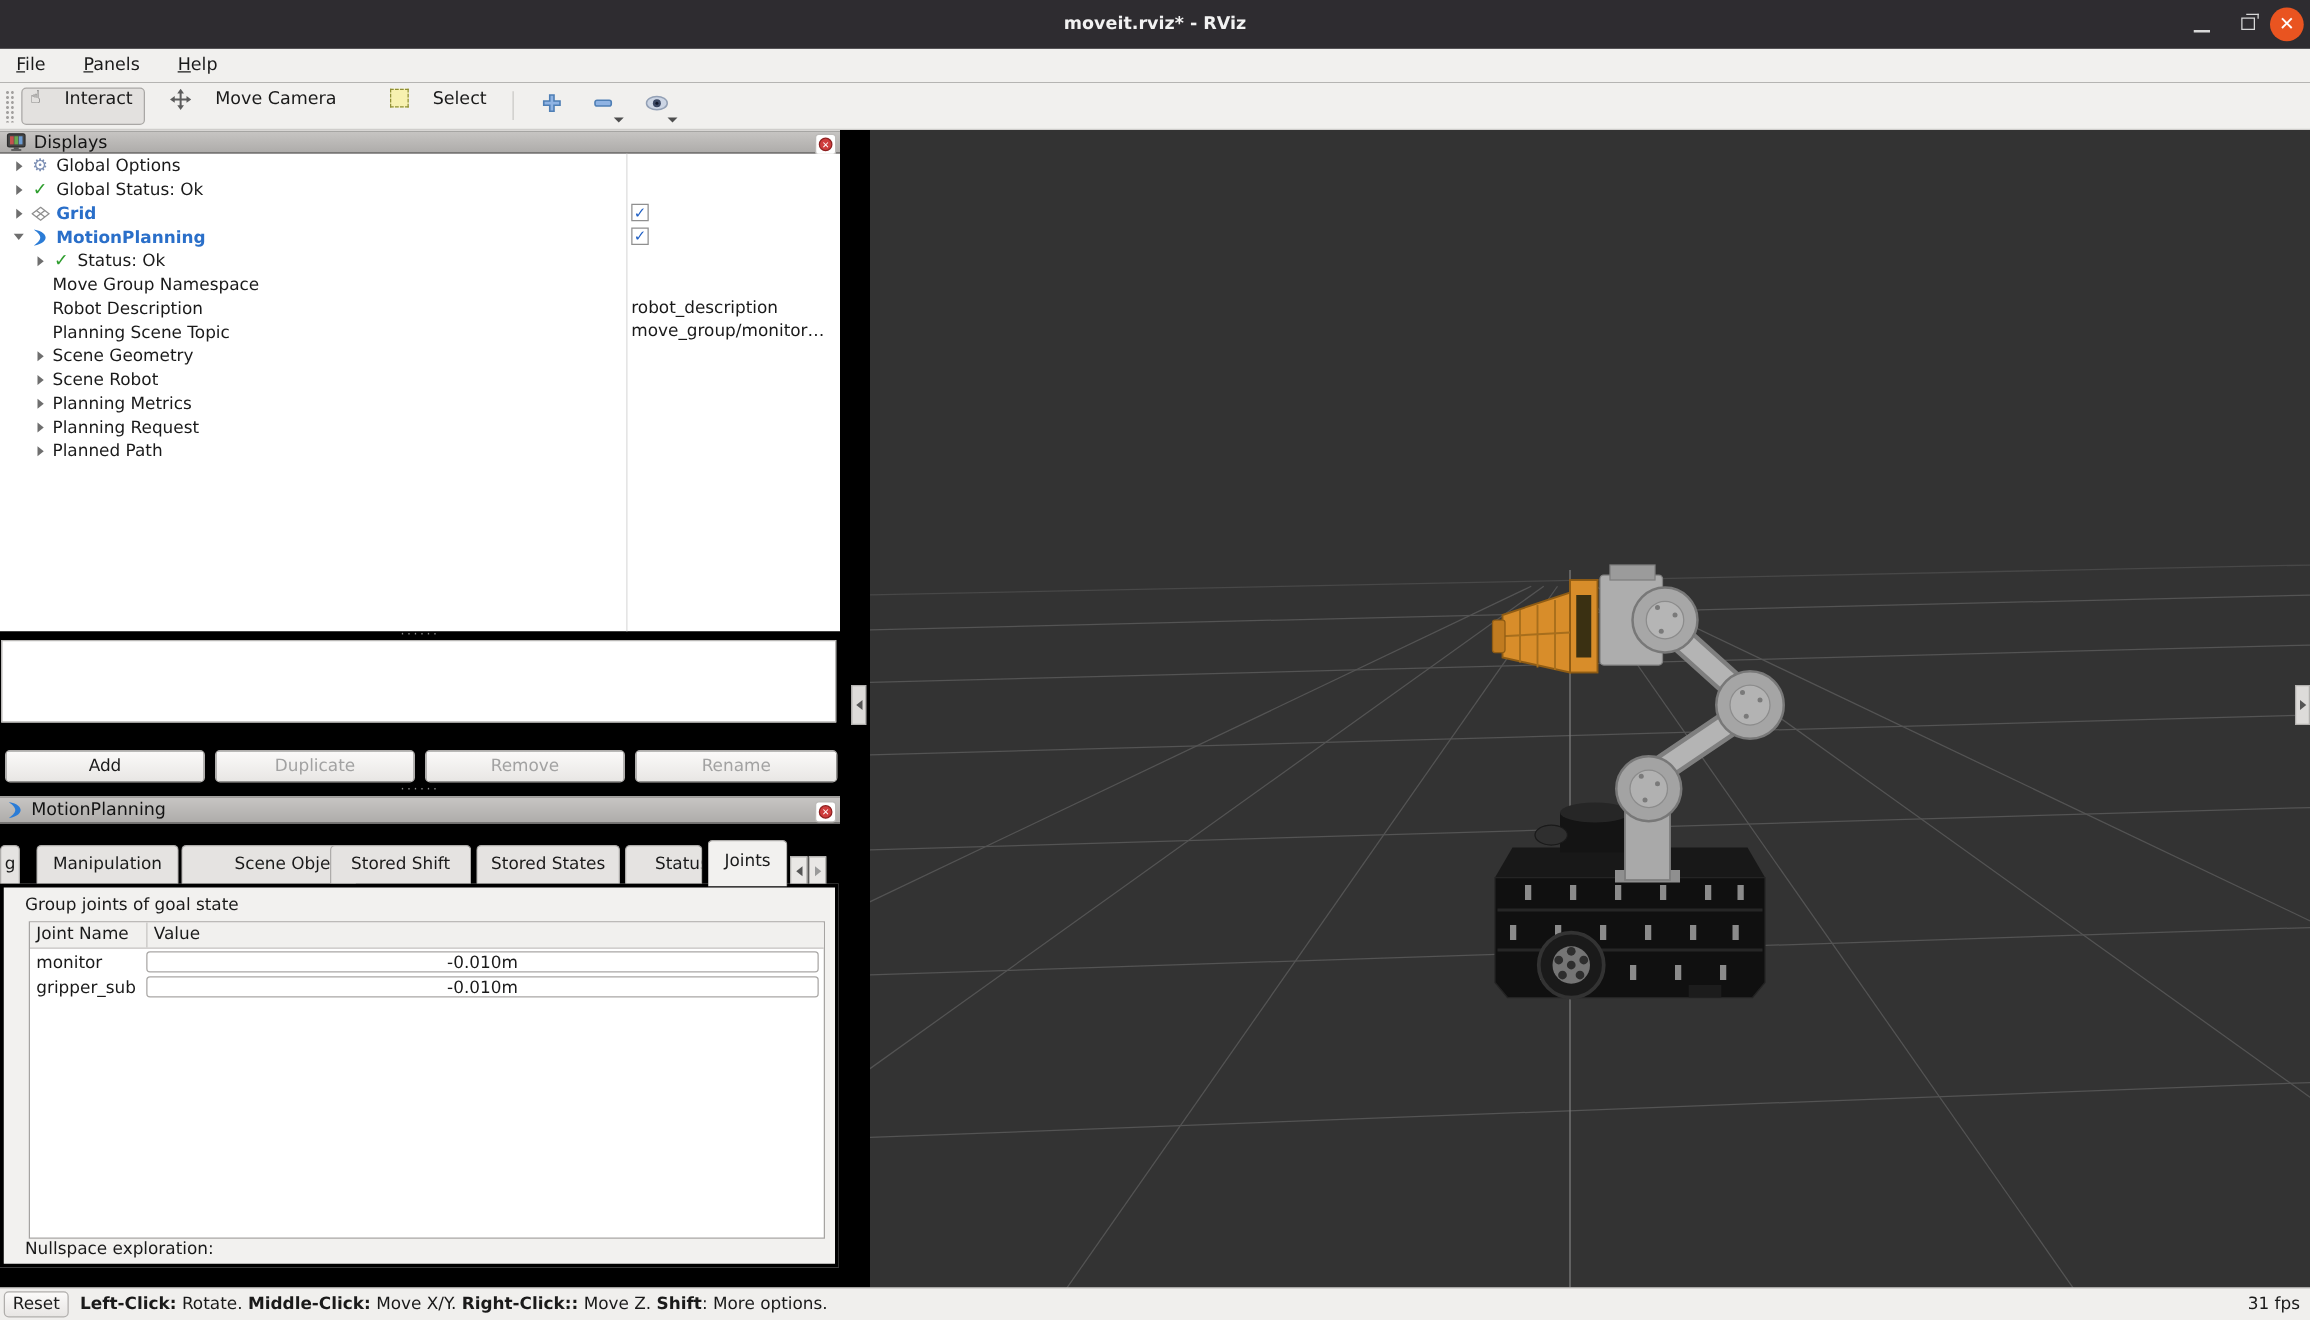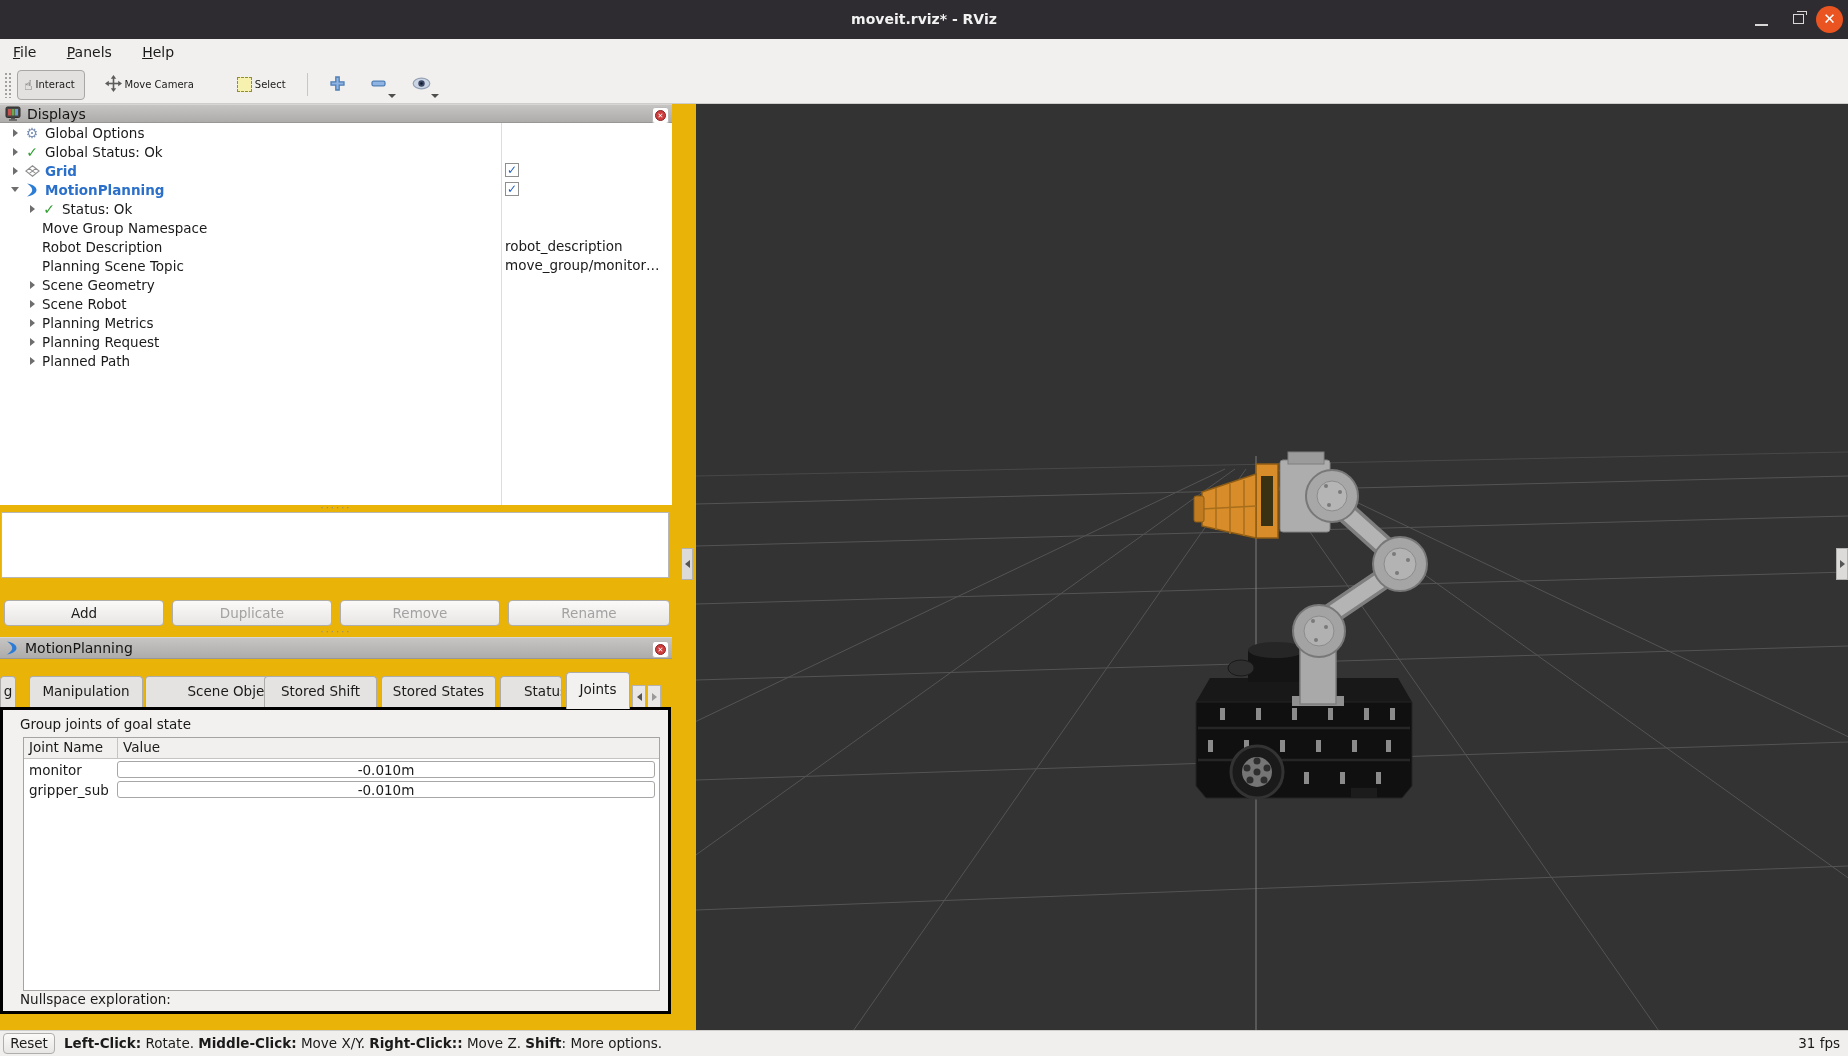--- a/index.html
+++ b/index.html
@@ -1,16 +1,16 @@
 <!DOCTYPE html>
 <html><head>
 <meta charset="utf-8">
 <style>
   html,body{margin:0;padding:0;}
-  .app{position:relative;width:1848px;height:1056px;overflow:hidden;background:#eab308;
+  .app{position:relative;width:1848px;height:1056px;overflow:hidden;background:#000000;
        font-family:"DejaVu Sans","Liberation Sans",sans-serif;font-size:13.5px;color:#1a1a1a;}
 
   
   .titlebar{position:absolute;left:0;top:0;width:1848px;height:39px;background:#2e2c30;}
   .titlebar .title{position:absolute;left:0;right:0;top:0;height:39px;line-height:39px;
        text-align:center;color:#f2f2f2;font-weight:bold;font-size:14px;}
   .win-btn{position:absolute;top:0;height:39px;}
   .win-min{right:78px;width:16px;} .win-min::before{content:"";position:absolute;left:1px;top:24px;width:13px;height:2px;background:#d8d8d8;}
   .win-restore{right:40px;width:16px;}
   .win-restore::before{content:"";position:absolute;left:1px;top:14px;width:9px;height:8px;border:1.5px solid #d8d8d8;}
@@ -22,21 +22,21 @@
   
   .menubar{position:absolute;left:0;top:39px;width:1848px;height:27px;background:#f1f0ee;}
   .menu-item{display:inline-block;padding:0 13px;line-height:27px;font-size:14px;}
   .menu-item u{text-decoration:underline;}
 
   
   .toolbar{position:absolute;left:0;top:66px;width:1848px;height:37px;background:#f1f0ee;
        border-bottom:1px solid #cfcdcb;display:flex;align-items:center;}
   .tb-handle{width:7px;height:26px;margin-left:4px;margin-right:6px;
        background-image:radial-gradient(circle,#a3a19f 1px,rgba(0,0,0,0) 1.3px);background-size:4px 4px;}
-  .tb-btn{display:flex;align-items:center;gap:3px;height:28px;padding:0 9px 0 6px;border-radius:4px;font-size:10px;}
+  .tb-btn{display:flex;gap:19px;height:28px;padding:0 9px 0 6px;border-radius:4px;font-size:14px;}
   .tb-btn.pressed{background:#e3e1df;border:1px solid #a9a7a5;}
   .hand-icon{font-size:14px;color:#3a3a3a;line-height:14px;}
   .hand-icon::before{content:"\261D";}
   .sep{width:1px;height:23px;background:#c9c7c5;margin:0 12px;}
   .select-box-icon{width:13px;height:13px;background:#f7f1b0;border:1px dashed #8f8f35;}
   .tool-ico{position:relative;display:flex;align-items:center;justify-content:center;width:26px;height:28px;margin:0 5px;}
   .caret{position:absolute;right:-4px;bottom:1px;width:0;height:0;border-left:4px solid transparent;
        border-right:4px solid transparent;border-top:4px solid #4e4e4e;}
 
   

